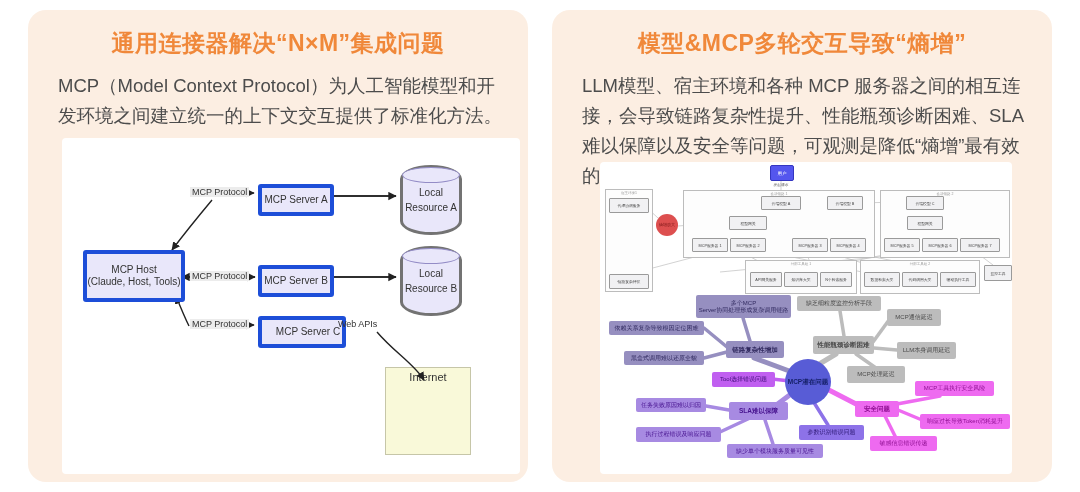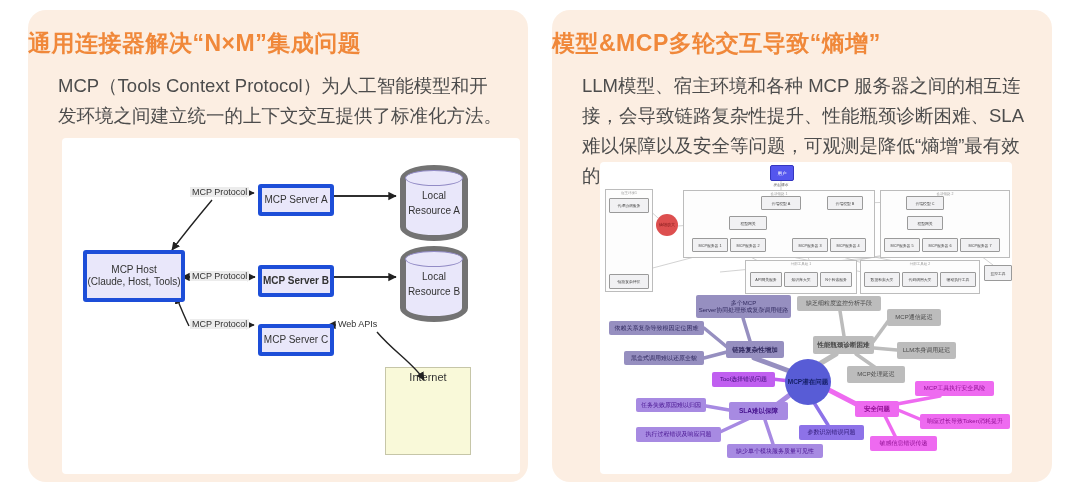--- a/index.html
+++ b/index.html
@@ -1,28 +1,28 @@
 <!DOCTYPE html>
 <html><head>
 <meta charset="utf-8">
 <style>
   html,body{margin:0;padding:0;background:#ffffff;font-family:"Liberation Sans","DejaVu Sans",sans-serif;}
   #stage{position:relative;width:1080px;height:492px;background:#ffffff;overflow:hidden;}
   .panel{position:absolute;top:10px;width:500px;height:472px;background:#fceee2;border-radius:18px;}
   #panel-left{left:28px;}
   #panel-right{left:552px;}
-  .panel-title{margin-top:18px;text-align:left;font-size:23px;font-weight:bold;color:#f0883a;letter-spacing:.5px;}
+  .panel-title{margin-top:18px;text-align:center;font-size:23px;font-weight:bold;color:#f0883a;letter-spacing:.5px;}
   .panel-desc{margin:12px 26px 0 30px;font-size:18.5px;line-height:1.62;color:#4c4c4c;}
   
   .card{position:absolute;background:#ffffff;border-radius:4px;}
   #card-left{left:34px;top:128px;width:458px;height:336px;}
   .ybox{position:absolute;background:#f9f9d9;border:1px solid #c6c6a8;}
   .ylabel{position:absolute;width:100%;text-align:center;top:3px;font-size:11px;color:#333;}
   .node{position:absolute;background:#e9e7fa;border:4px solid #1d4ed8;border-radius:3px;display:flex;flex-direction:column;justify-content:center;font-size:10px;color:#333;line-height:1.25;text-align:center;}
-  .cyl{position:absolute;background:#e9e7fa;border:6px solid #737373;border-radius:50%/14px;display:flex;flex-direction:column;align-items:center;justify-content:center;font-size:10px;color:#333;line-height:1.5;text-align:center;}
+  .cyl{position:absolute;background:#e9e7fa;border:3px solid #737373;border-radius:50%/14px;display:flex;flex-direction:column;align-items:center;justify-content:center;font-size:10px;color:#333;line-height:1.5;text-align:center;}
   .cyl::before{content:"";position:absolute;top:-1px;left:-1px;right:-1px;height:14px;border:1px solid #938cc6;border-radius:50%;background:#e9e7fa;}
   .cyl span{position:relative;z-index:1;}
   .plabel{position:absolute;background:#ececec;padding:0 2px;font-size:9px;color:#333;white-space:nowrap;}
   .freelabel{position:absolute;font-size:9px;color:#333;white-space:nowrap;}
   .dsvg{position:absolute;left:0;top:0;pointer-events:none;}
   
   #card-right{left:48px;top:152px;width:412px;height:312px;}
   .fgroup{position:absolute;border:0.5px solid #bcbcbc;background:#fdfdfd;}
   .fgtitle{position:absolute;top:1px;width:100%;text-align:center;font-size:3.5px;color:#999;}
   .fbox{position:absolute;background:#f1f1f3;border:0.5px solid #9a9a9a;border-radius:1px;display:flex;align-items:center;justify-content:center;font-size:3.8px;color:#444;overflow:hidden;white-space:nowrap;}
@@ -40,21 +40,21 @@
   .mg{background:#ee6af0;color:#8f0f92;}
   .mm-center{position:absolute;border-radius:50%;background:#585cd6;color:#141f66;font-weight:bold;font-size:6.5px;display:flex;align-items:center;justify-content:center;text-align:center;line-height:1.2;}
 </style>
 </head>
 <body>
 
 <div id="stage">
 
   <div class="panel" id="panel-left">
     <div class="panel-title">通用连接器解决“N×M”集成问题</div>
-    <div class="panel-desc">MCP（Tools Context Protocol）为人工智能模型和开发环境之间建立统一的上下文交互提供了标准化方法。</div>
+    <div class="panel-desc">MCP（Model Context Protocol）为人工智能模型和开发环境之间建立统一的上下文交互提供了标准化方法。</div>
 
     <div class="card" id="card-left">
 
 
       <div class="ybox" style="left:323px;top:229px;width:84px;height:86px;">
         <div class="ylabel">Internet</div>
       </div>
 
       <svg class="dsvg" width="458" height="336">
         <defs>
@@ -77,24 +77,24 @@
       </svg>
 
       <div class="node" style="left:21px;top:112px;width:94px;height:44px;">
         <span>MCP Host</span>
         <span>(Claude, Host, Tools)</span>
       </div>
 
       <div class="node" style="left:196px;top:46px;width:68px;height:24px;">
         <span>MCP Server A</span>
       </div>
-      <div class="node" style="left:196px;top:127px;width:68px;height:24px;font-weight:bold;">
+      <div class="node" style="left:196px;top:127px;width:68px;height:24px;">
         <span>MCP Server B</span>
       </div>
-      <div class="node" style="left:196px;top:186px;width:68px;height:24px;">
+      <div class="node" style="left:196px;top:178px;width:68px;height:24px;padding-left:12px;">
         <span>MCP Server C</span>
       </div>
 
       <div class="cyl" style="left:338px;top:27px;width:56px;height:64px;">
         <span>Local</span>
         <span>Resource A</span>
       </div>
       <div class="cyl" style="left:338px;top:108px;width:56px;height:64px;">
         <span>Local</span>
         <span>Resource B</span>

